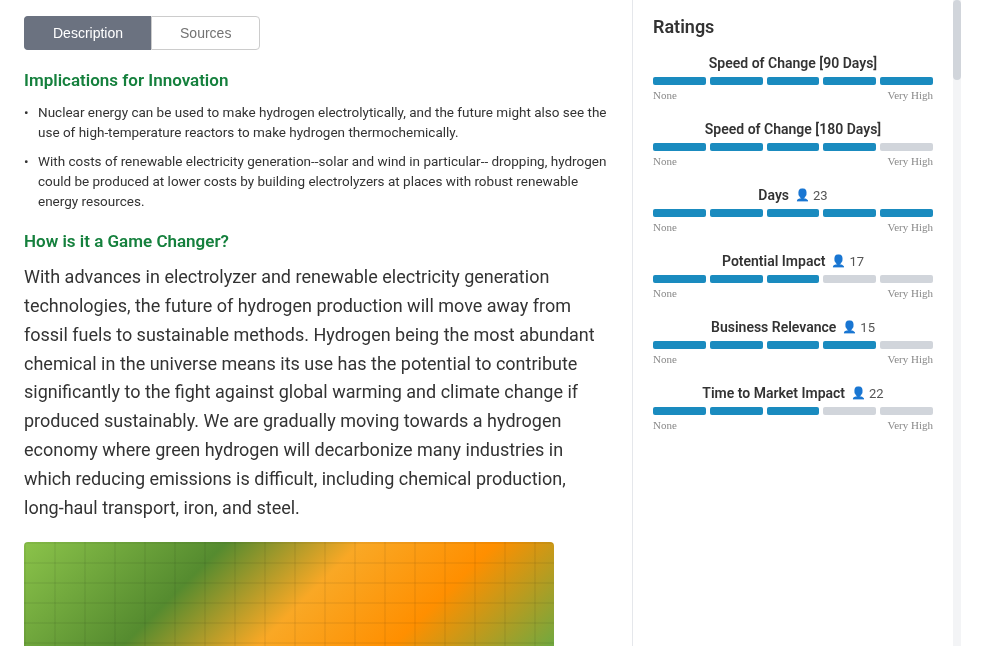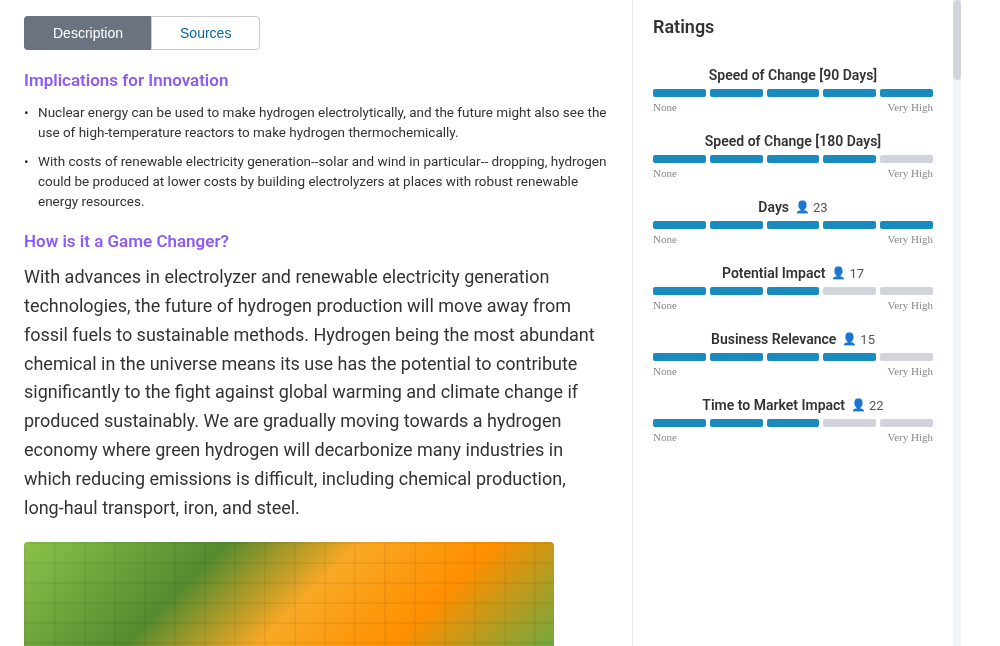--- a/index.html
+++ b/index.html
@@ -27,39 +27,39 @@
       display: flex;
       gap: 0;
       margin-bottom: 20px;
     }
     .tab-btn {
       padding: 8px 28px;
       border: 1px solid #ccc;
       background: #fff;
       cursor: pointer;
       font-size: 14px;
-      color: #0369a1;
+      color: #737373;
       border-radius: 4px;
     }
     .tab-btn.active {
       background: #6b7280;
       color: #fff;
       border-color: #6b7280;
     }
     .tab-btn:first-child {
       border-radius: 4px 0 0 4px;
       border-right: none;
     }
     .tab-btn:last-child {
       border-radius: 0 4px 4px 0;
     }
 
     
     .section-heading {
-      color: #8b5cf6;
+      color: #15803d;
       font-size: 17px;
       font-weight: 600;
       margin-bottom: 12px;
       margin-top: 4px;
     }
 
     
     .bullet-list {
       list-style: none;
       padding: 0;
@@ -123,21 +123,21 @@
     .right-panel {
       width: 320px;
       padding: 16px 20px;
       background: #fff;
     }
 
     .ratings-title {
       font-size: 18px;
       font-weight: 600;
       color: #333;
-      margin-bottom: 30px;
+      margin-bottom: 18px;
     }
 
     .rating-item {
       margin-bottom: 20px;
     }
 
     .rating-label {
       font-size: 14px;
       font-weight: 600;
       color: #333;

